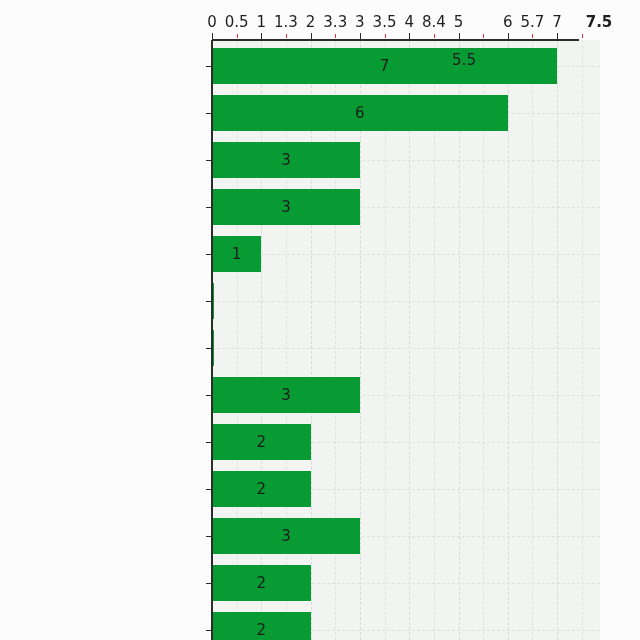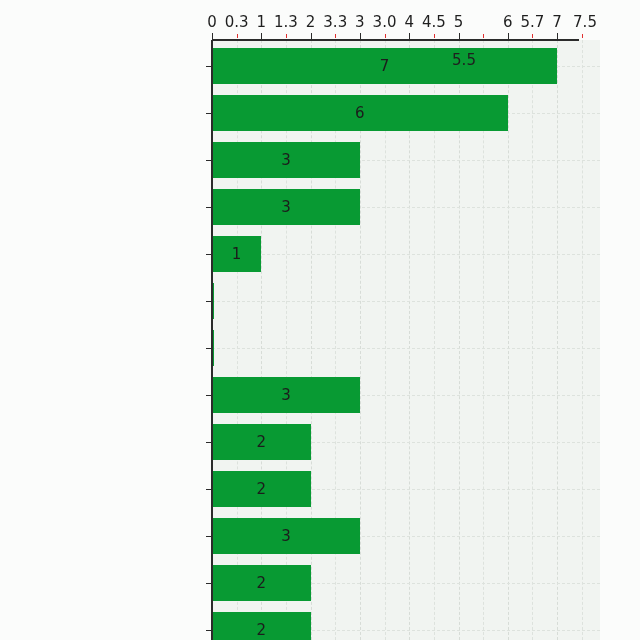--- a/index.html
+++ b/index.html
@@ -222,49 +222,49 @@
         </div>
       </div>
   </div>
 
   <div id="x-axis"></div>
   <div id="y-axis"></div>
   <div id="xticks-layer">
       <div class="xtick major" style="left: 212px;"></div>
       <div class="xtick-label" style="left: 212px;">0</div>
       <div class="xtick minor" style="left: 236.65px;"></div>
-      <div class="xtick-label" style="left: 236.65px;">0.3</div>
+      <div class="xtick-label" style="left: 236.65px;">0.5</div>
       <div class="xtick major" style="left: 261.3px;"></div>
       <div class="xtick-label" style="left: 261.3px;">1</div>
       <div class="xtick minor" style="left: 285.95px;"></div>
       <div class="xtick-label" style="left: 285.95px;">1.3</div>
       <div class="xtick major" style="left: 310.6px;"></div>
       <div class="xtick-label" style="left: 310.6px;">2</div>
       <div class="xtick minor" style="left: 335.25px;"></div>
       <div class="xtick-label" style="left: 335.25px;">3.3</div>
       <div class="xtick major" style="left: 359.9px;"></div>
       <div class="xtick-label" style="left: 359.9px;">3</div>
       <div class="xtick minor" style="left: 384.55px;"></div>
-      <div class="xtick-label" style="left: 384.55px;">3.0</div>
+      <div class="xtick-label" style="left: 384.55px;">3.5</div>
       <div class="xtick major" style="left: 409.2px;"></div>
       <div class="xtick-label" style="left: 409.2px;">4</div>
       <div class="xtick minor" style="left: 433.85px;"></div>
-      <div class="xtick-label" style="left: 433.85px;">4.5</div>
+      <div class="xtick-label" style="left: 433.85px;">8.4</div>
       <div class="xtick major" style="left: 458.5px;"></div>
       <div class="xtick-label" style="left: 458.5px;">5</div>
       <div class="xtick minor" style="left: 483.15px;"></div>
       <div class="xtick-label" style="left: 464px; margin-top: 38px;">5.5</div>
       <div class="xtick major" style="left: 507.8px;"></div>
       <div class="xtick-label" style="left: 507.8px;">6</div>
       <div class="xtick minor" style="left: 532.45px;"></div>
       <div class="xtick-label" style="left: 532.45px;">5.7</div>
       <div class="xtick major" style="left: 557.1px;"></div>
       <div class="xtick-label" style="left: 557.1px;">7</div>
       <div class="xtick minor" style="left: 581.75px;"></div>
-      <div class="xtick-label" style="left: 585px;">7.5</div>
+      <div class="xtick-label" style="left: 599px; font-weight: bold;">7.5</div>
     </div>
 
   <div id="cat-label-layer">
       <div class="ytick" style="top: 26px;"></div>
       <div class="ytick" style="top: 73px;"></div>
       <div class="ytick" style="top: 120px;"></div>
       <div class="ytick" style="top: 167px;"></div>
       <div class="ytick" style="top: 214px;"></div>
       <div class="ytick" style="top: 261px;"></div>
       <div class="ytick" style="top: 308px;"></div>

